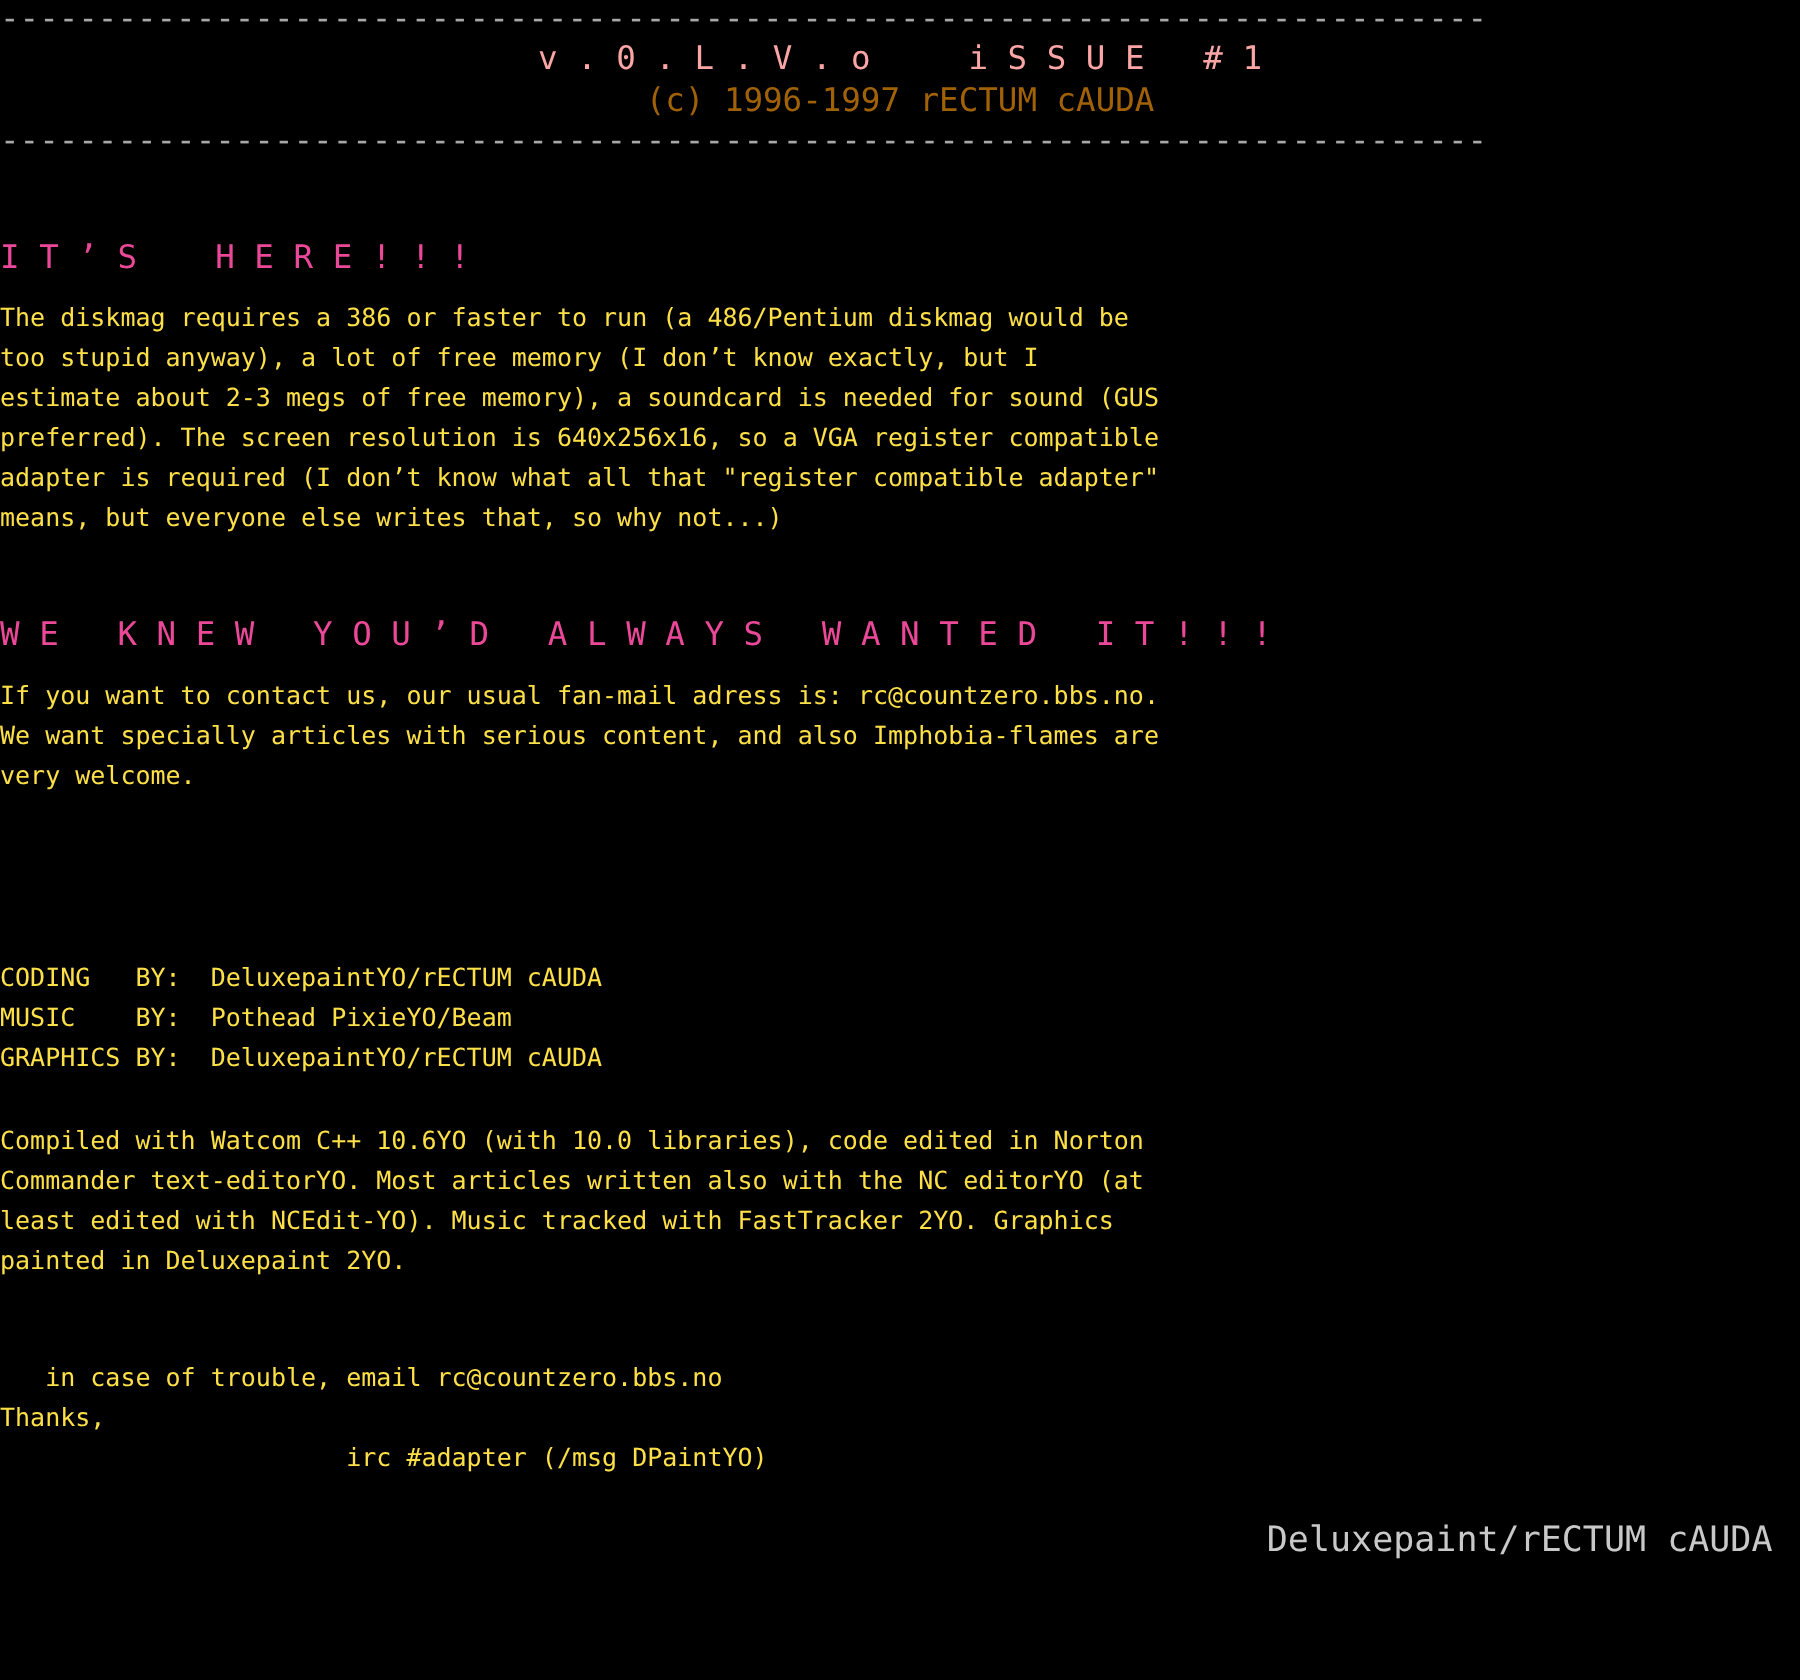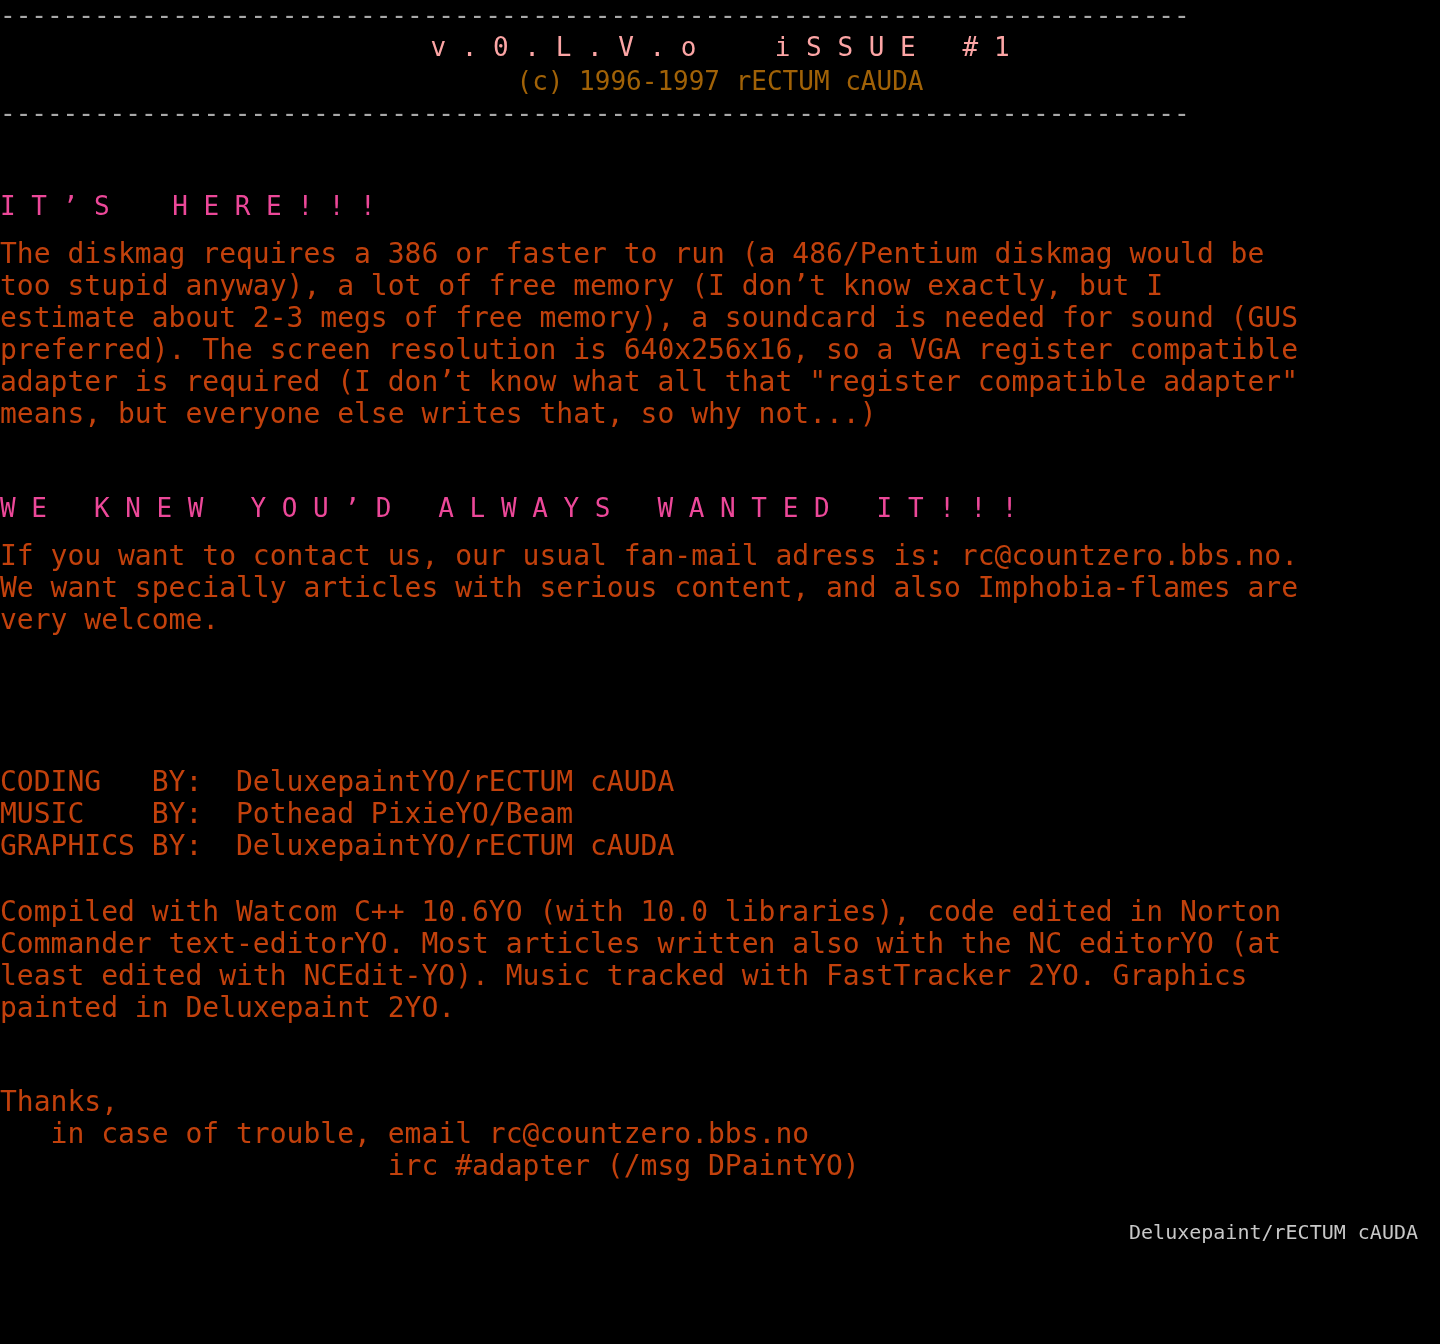--- a/index.html
+++ b/index.html
@@ -18,24 +18,24 @@
     width: 1440px;
     height: 1344px;
     position: relative;
     background: #000000;
     padding: 0;
     box-sizing: border-box;
   }
   .txt {
     white-space: pre;
     font-family: "DejaVu Sans Mono", monospace;
-    font-size: 28px;
+    font-size: 20px;
     line-height: 32px;
     letter-spacing: 0px;
-    color: #c2410c;
+    color: #fde047;
   }
   .rule {
     white-space: pre;
     font-family: "DejaVu Sans Mono", monospace;
     font-size: 26px;
     line-height: 30px;
     color: #a8a8a8;
     overflow: hidden;
   }
   .title-line {
@@ -63,21 +63,21 @@
   }
   .body-block {
     margin: 0;
   }
   .spacer-sm { height: 16px; }
   .spacer-md { height: 34px; }
   .spacer-lg { height: 62px; }
   .footer-line {
     white-space: pre;
     font-family: "DejaVu Sans Mono", monospace;
-    font-size: 20px;
+    font-size: 28px;
     line-height: 32px;
     color: #c8c8c8;
     text-align: right;
     padding-right: 22px;
   }
   .pad { padding-left: 0px; }
 </style>
 </head>
 <body>
 
@@ -119,21 +119,21 @@
 
   <div class="spacer-md"></div>
 
   <div class="txt body-block">Compiled with Watcom C++ 10.6YO (with 10.0 libraries), code edited in Norton
 Commander text-editorYO. Most articles written also with the NC editorYO (at
 least edited with NCEdit-YO). Music tracked with FastTracker 2YO. Graphics
 painted in Deluxepaint 2YO.</div>
 
   <div class="spacer-lg"></div>
 
+  <div class="txt">   in case of trouble, email rc@countzero.bbs.no</div>
   <div class="txt">Thanks,</div>
-  <div class="txt">   in case of trouble, email rc@countzero.bbs.no</div>
   <div class="txt">                       irc #adapter (/msg DPaintYO)</div>
 
   <div class="spacer-md"></div>
 
   <div class="footer-line">Deluxepaint/rECTUM cAUDA</div>
 
 </div>
 
 </body></html>

